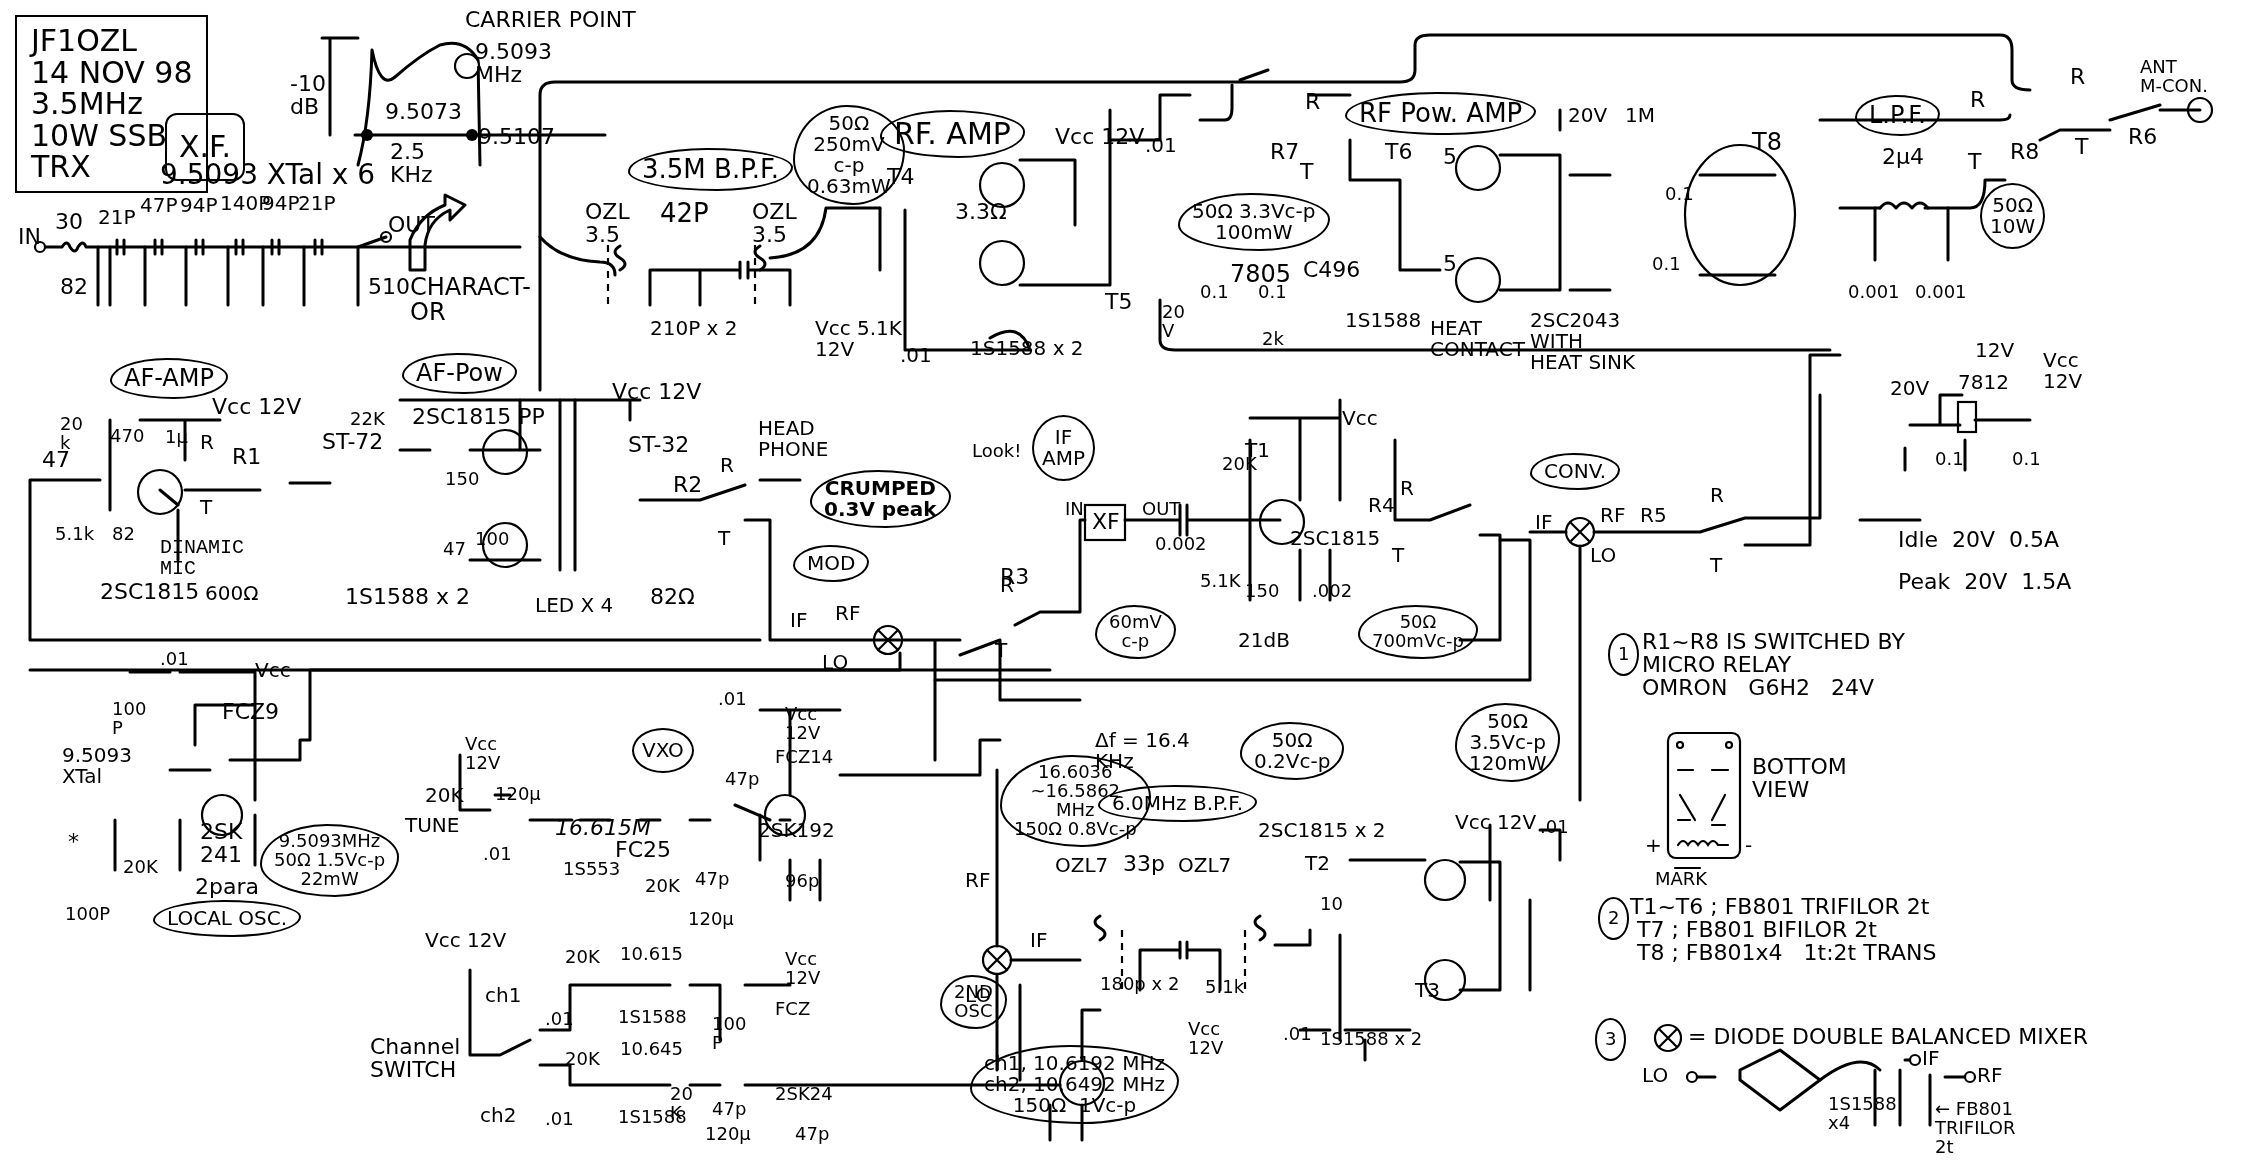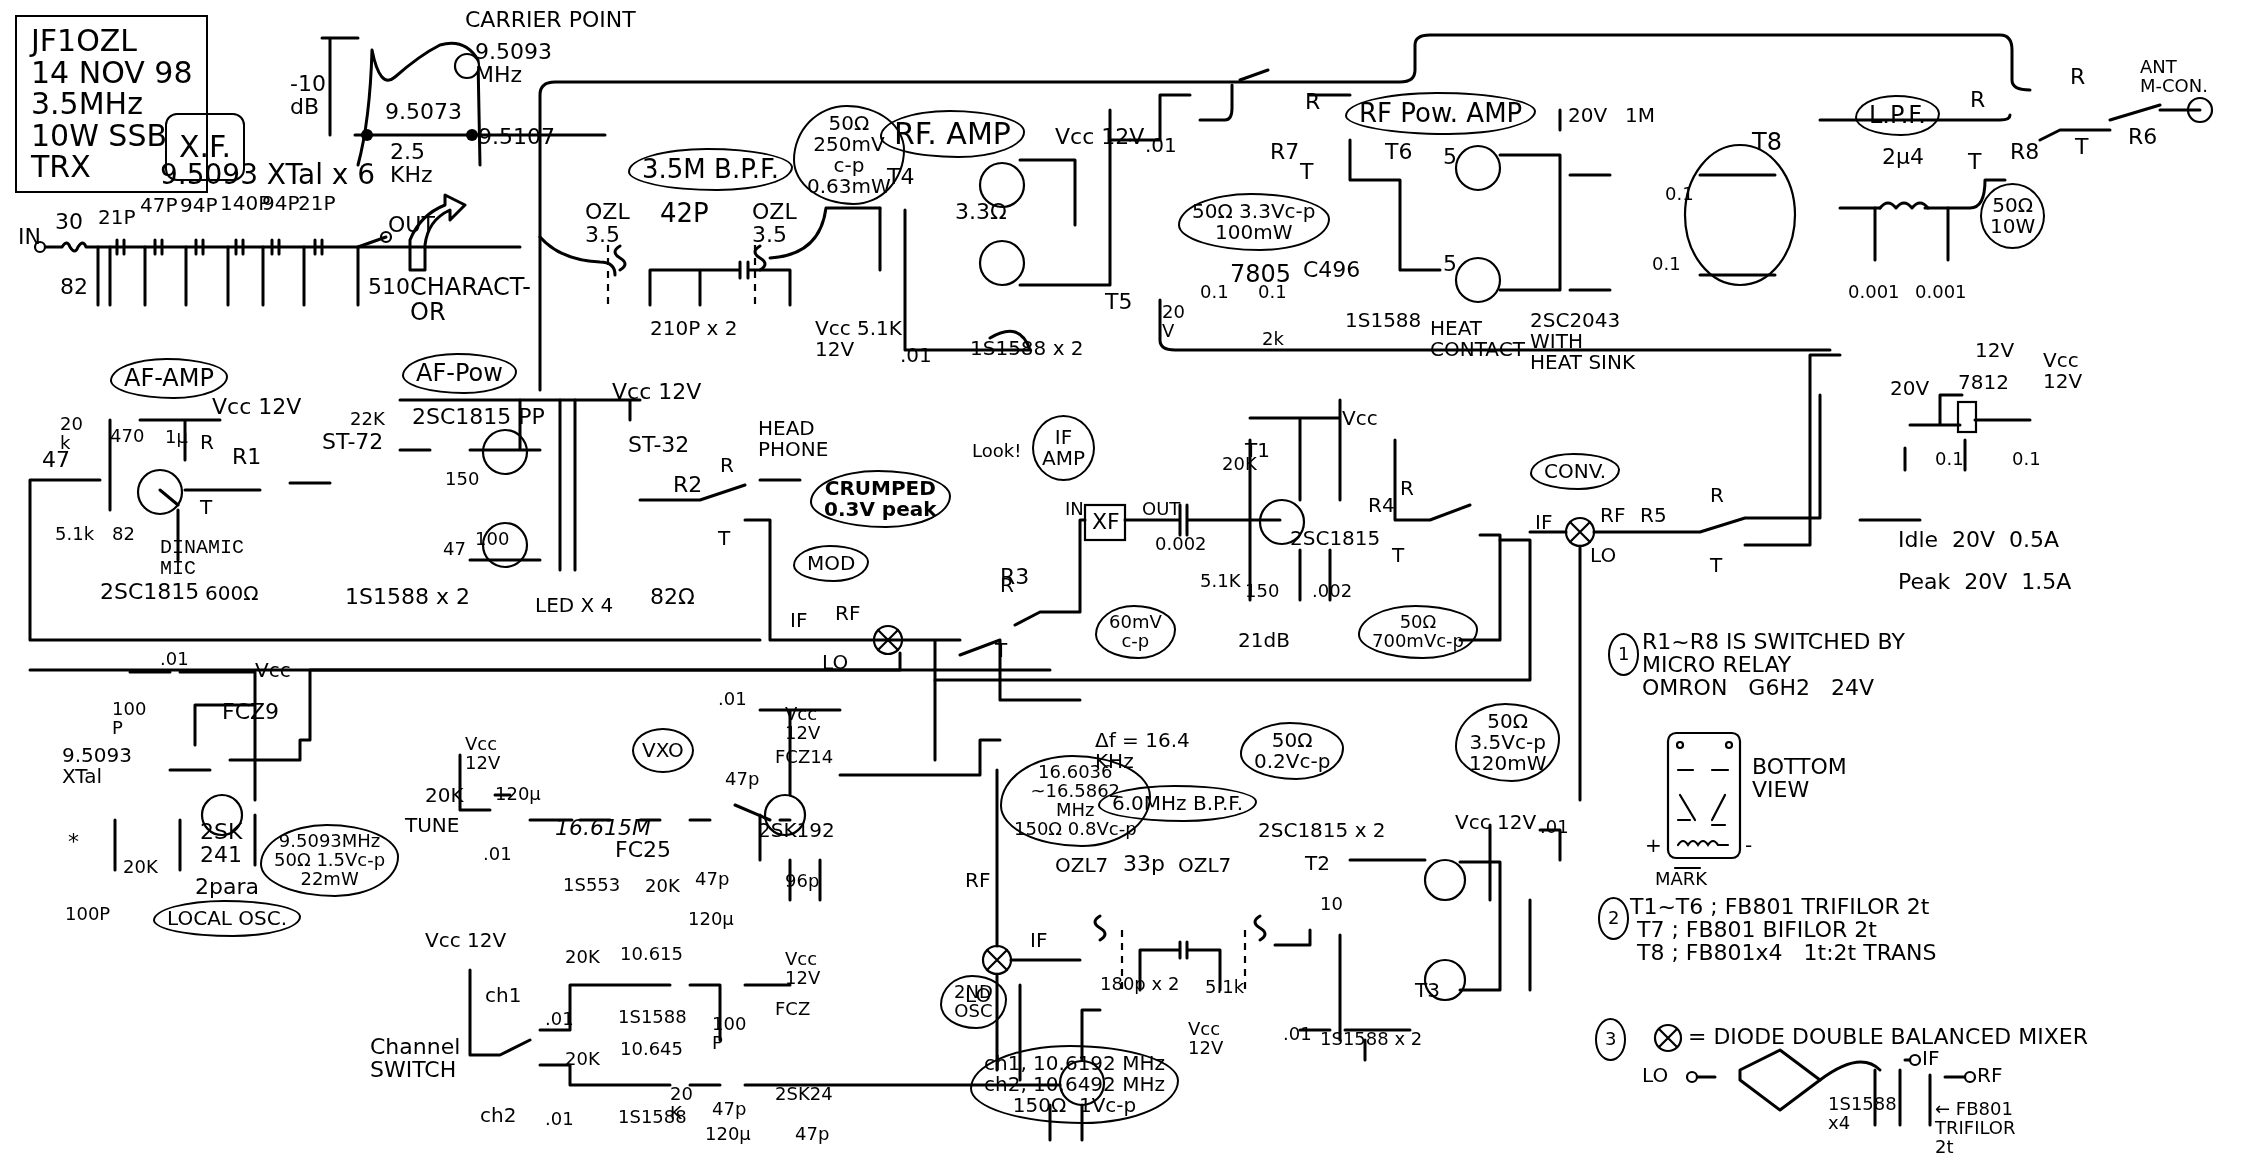--- a/index.html
+++ b/index.html
@@ -341,21 +341,21 @@
 50Ω 1.5Vc-p
 22mW</div>
 
   <div class="lbl circ s20" style="left: 632px; top: 728px;">VXO</div>
   <div class="lbl s18" style="left: 465px; top: 735px;">Vcc
 12V</div>
   <div class="lbl s20" style="left: 425px; top: 785px;">20K</div>
   <div class="lbl s20" style="left: 405px; top: 815px;">TUNE</div>
   <div class="lbl s18" style="left: 495px; top: 785px;">120μ</div>
   <div class="lbl s18" style="left: 483px; top: 845px;">.01</div>
-  <div class="lbl s18" style="left: 563px; top: 860px; margin-top: 16px;">1S553</div>
+  <div class="lbl s18" style="left: 563px; top: 860px;">1S553</div>
   <div class="lbl s22" style="left: 555px; top: 816px; font-style: italic;">16.615M</div>
   <div class="lbl s22" style="left: 615px; top: 838px;">FC25</div>
   <div class="lbl s18" style="left: 645px; top: 877px;">20K</div>
   <div class="lbl s18" style="left: 695px; top: 870px;">47p</div>
   <div class="lbl s18" style="left: 688px; top: 910px;">120μ</div>
   <div class="lbl s18" style="left: 785px; top: 872px;">96p</div>
   <div class="lbl s20" style="left: 758px; top: 820px;">2SK192</div>
   <div class="lbl s18" style="left: 725px; top: 770px;">47p</div>
   <div class="lbl s18" style="left: 775px; top: 748px;">FCZ14</div>
   <div class="lbl s18" style="left: 718px; top: 690px;">.01</div>

